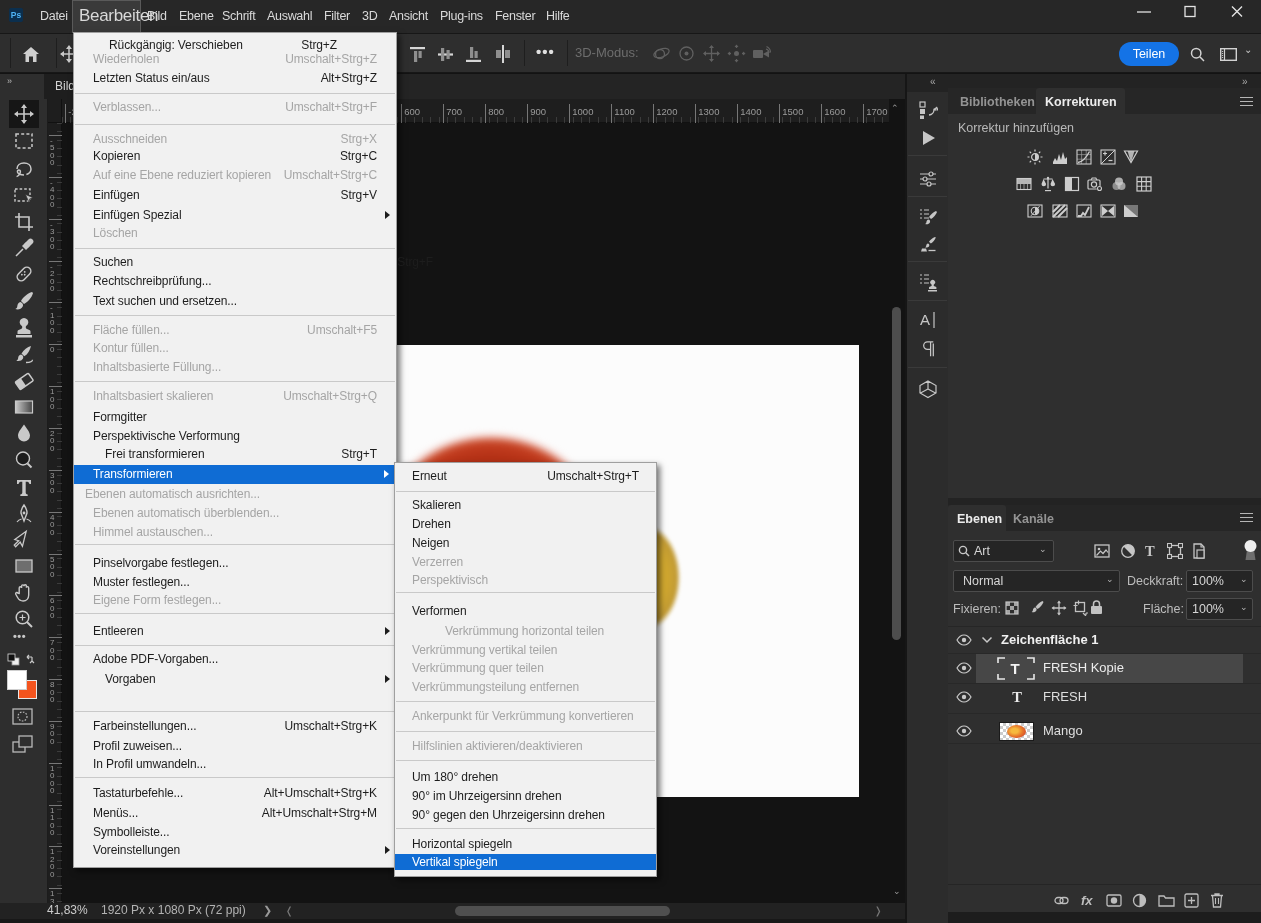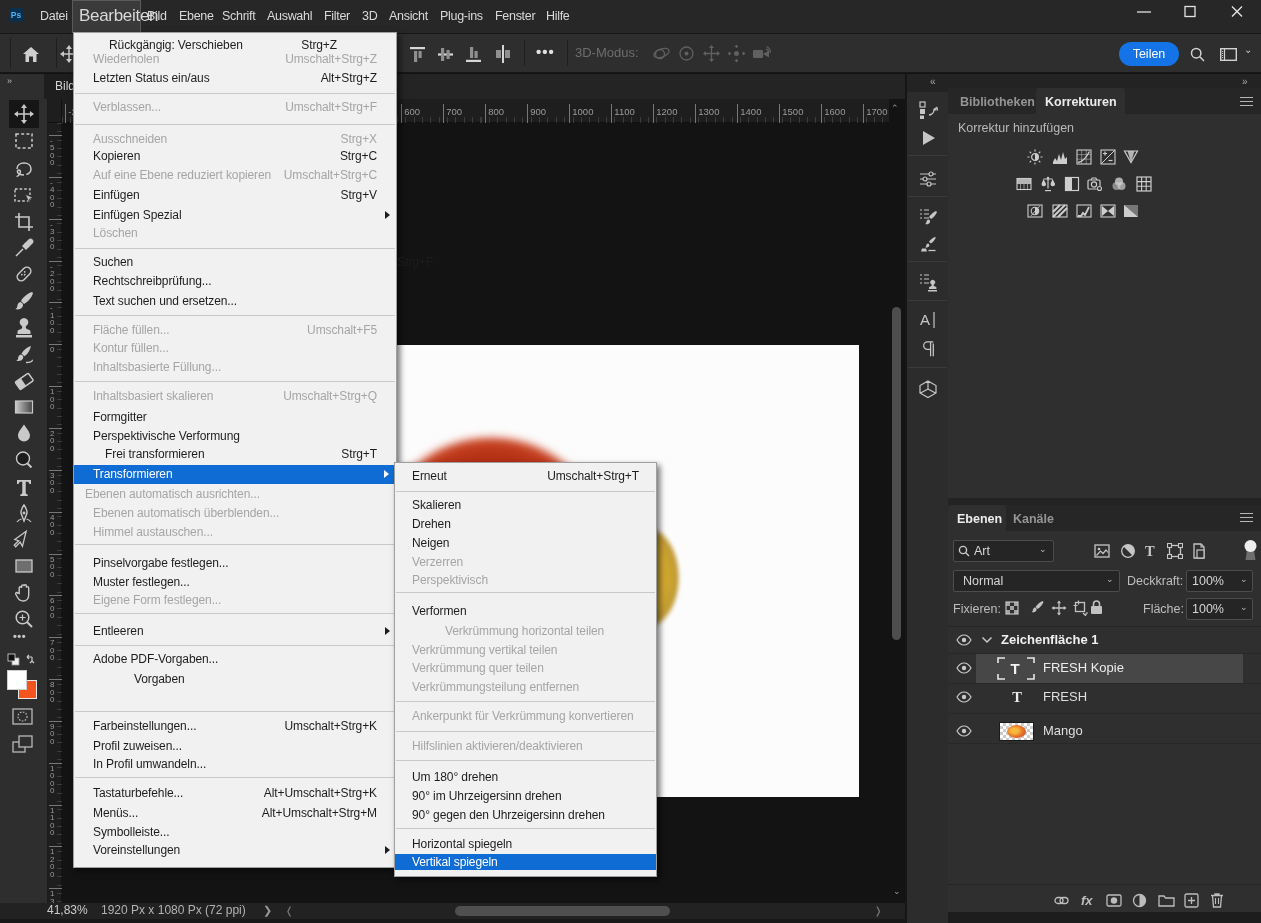--- a/index.html
+++ b/index.html
@@ -600,21 +600,21 @@
 <div class="mi" style="left:73px;top:445.0px;width:324px;padding-left:32px;">Frei transformieren<span class="sc">Strg+T</span></div>
 <div class="mi" style="left:74px;top:464.5px;width:322px;padding-left:19px;background:#0f6cd4;color:#fff;height:19px;line-height:19px;">Transformieren<span style="position:absolute;right:7px;top:5px;width:0;height:0;border-left:5px solid #fff;border-top:4.5px solid transparent;border-bottom:4.5px solid transparent;"></span></div>
 <div class="mi dis" style="left:73px;top:484.5px;width:324px;padding-left:12px;">Ebenen automatisch ausrichten...</div>
 <div class="mi dis" style="left:73px;top:504.0px;width:324px;padding-left:20px;">Ebenen automatisch überblenden...</div>
 <div class="mi dis" style="left:73px;top:522.5px;width:324px;padding-left:20px;">Himmel austauschen...</div>
 <div class="mi" style="left:73px;top:554.0px;width:324px;padding-left:20px;">Pinselvorgabe festlegen...</div>
 <div class="mi" style="left:73px;top:572.5px;width:324px;padding-left:20px;">Muster festlegen...</div>
 <div class="mi dis" style="left:73px;top:590.5px;width:324px;padding-left:20px;">Eigene Form festlegen...</div>
 <div class="mi" style="left:73px;top:621.5px;width:324px;padding-left:20px;">Entleeren<span style="position:absolute;right:7px;top:5px;width:0;height:0;border-left:5px solid #1d1d1d;border-top:4.5px solid transparent;border-bottom:4.5px solid transparent;"></span></div>
 <div class="mi" style="left:73px;top:650.0px;width:324px;padding-left:20px;">Adobe PDF-Vorgaben...</div>
-<div class="mi" style="left:73px;top:670.0px;width:324px;padding-left:32px;margin-left:29px;">Vorgaben<span style="position:absolute;right:7px;top:5px;width:0;height:0;border-left:5px solid #1d1d1d;border-top:4.5px solid transparent;border-bottom:4.5px solid transparent;"></span></div>
+<div class="mi" style="left:73px;top:670.0px;width:324px;padding-left:32px;">Vorgaben<span style="position:absolute;right:7px;top:5px;width:0;height:0;border-left:5px solid #1d1d1d;border-top:4.5px solid transparent;border-bottom:4.5px solid transparent;"></span></div>
 <div class="mi" style="left:73px;top:717.0px;width:324px;padding-left:20px;">Farbeinstellungen...<span class="sc">Umschalt+Strg+K</span></div>
 <div class="mi" style="left:73px;top:737.0px;width:324px;padding-left:20px;">Profil zuweisen...</div>
 <div class="mi" style="left:73px;top:754.5px;width:324px;padding-left:20px;">In Profil umwandeln...</div>
 <div class="mi" style="left:73px;top:784.0px;width:324px;padding-left:20px;">Tastaturbefehle...<span class="sc">Alt+Umschalt+Strg+K</span></div>
 <div class="mi" style="left:73px;top:803.5px;width:324px;padding-left:20px;">Menüs...<span class="sc">Alt+Umschalt+Strg+M</span></div>
 <div class="mi" style="left:73px;top:823.0px;width:324px;padding-left:20px;">Symbolleiste...</div>
 <div class="mi" style="left:73px;top:841.0px;width:324px;padding-left:20px;">Voreinstellungen<span style="position:absolute;right:7px;top:5px;width:0;height:0;border-left:5px solid #1d1d1d;border-top:4.5px solid transparent;border-bottom:4.5px solid transparent;"></span></div>
 <div class="msep" style="left:75px;top:92.5px;width:320px;"></div>
 <div class="msep" style="left:75px;top:124.0px;width:320px;"></div>
 <div class="msep" style="left:75px;top:248.0px;width:320px;"></div>

